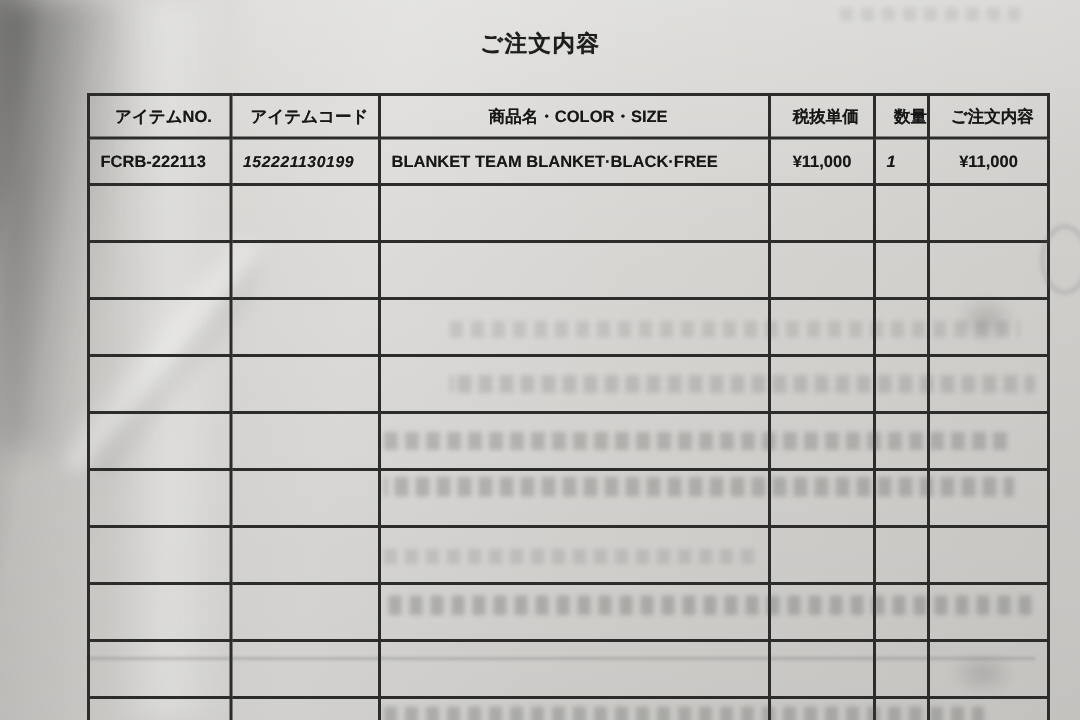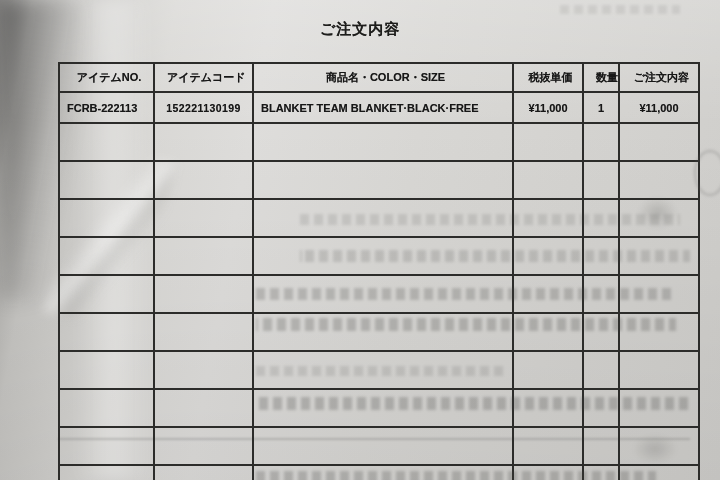--- a/index.html
+++ b/index.html
@@ -31,21 +31,21 @@
     border-collapse:collapse;table-layout:fixed;
     color:#171717;}
   .order th,.order td{border:2px solid #2c2c2a;padding:0 7px;overflow:hidden;white-space:nowrap;}
   .order th{font-size:11px;font-weight:700;text-align:center;
     text-shadow:0 0 .4px rgba(0,0,0,.5);padding-left:12px;}
   .order thead tr{height:29px;}
   .order tbody tr{height:38px;}
   .order tbody tr.first{height:31px;}
   .order td{font-size:11px;font-weight:700;text-shadow:0 0 .4px rgba(0,0,0,.45);}
   td.c-left{text-align:left;margin-left:16px;}
-  td.c-center{text-align:center;}
+  td.c-center{font-style:italic;}
   td.c-right{text-align:center;margin-top:40px;}
   td.code{font-size:10.5px;font-weight:600;letter-spacing:.4px;}
 
   
   .bleed{position:absolute;filter:blur(1.6px);pointer-events:none;
     background:repeating-linear-gradient(90deg, rgba(64,64,62,.60) 0 9px, rgba(64,64,62,0) 9px 14px);}
   .b-a{left:300px;top:214px;width:380px;height:11px;opacity:.22;}
   .b-b{left:300px;top:250px;width:390px;height:12px;opacity:.28;background-position:5px 0;}
   .b-c{left:256px;top:288px;width:420px;height:12px;opacity:.38;}
   .b-d{left:256px;top:318px;width:420px;height:13px;opacity:.40;background-position:7px 0;}

